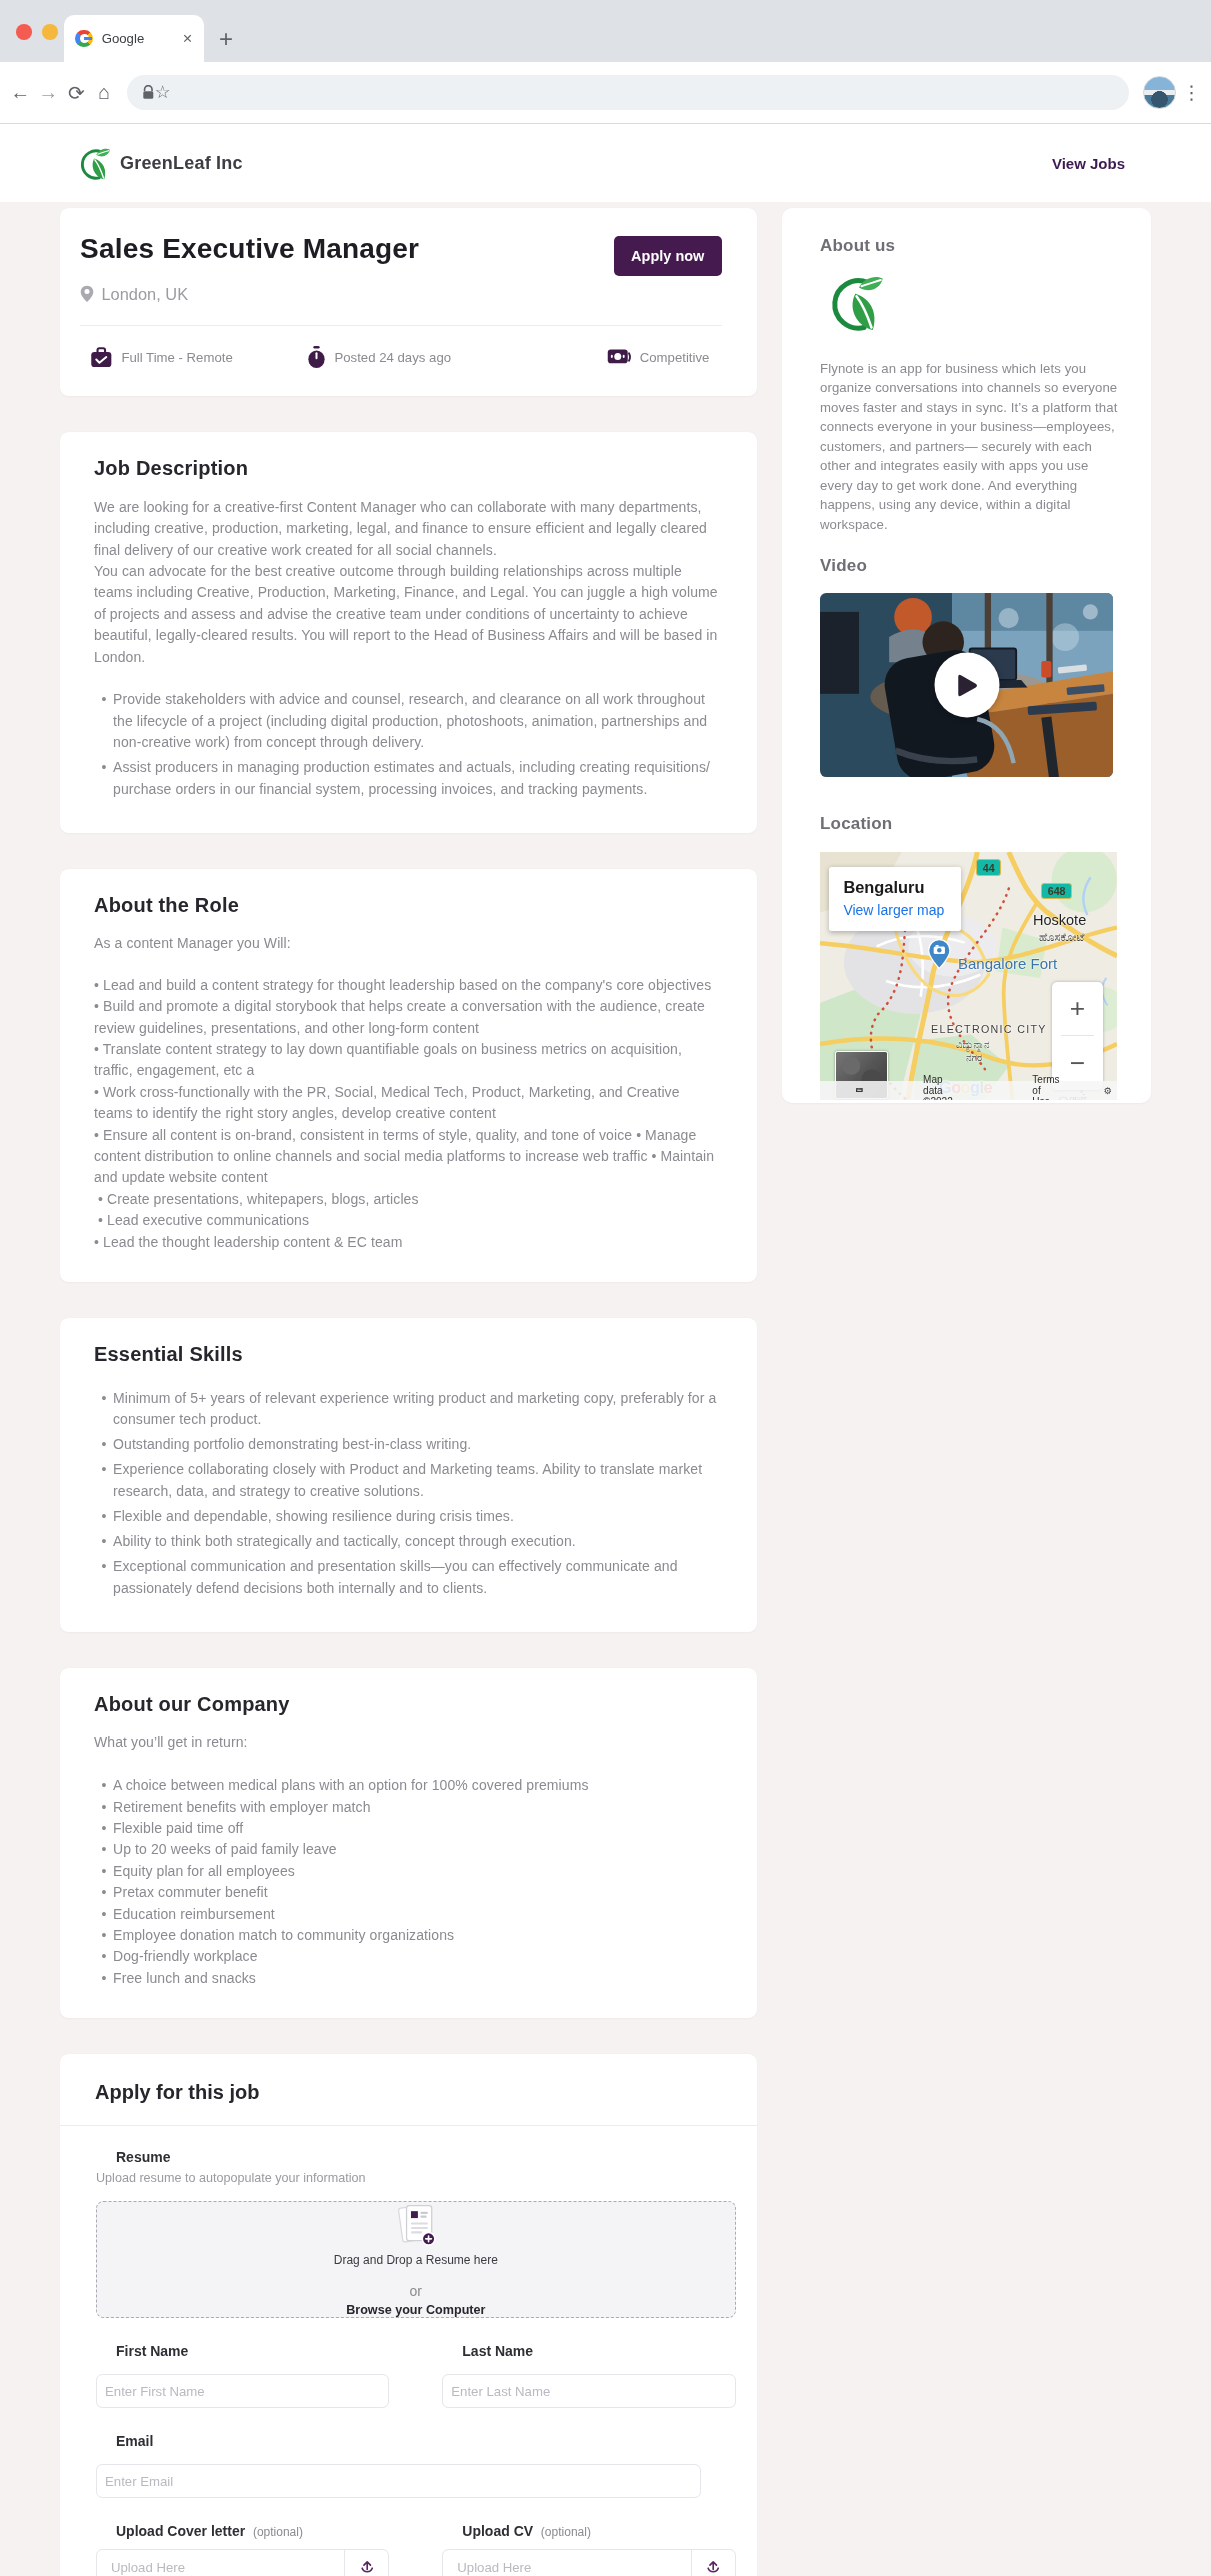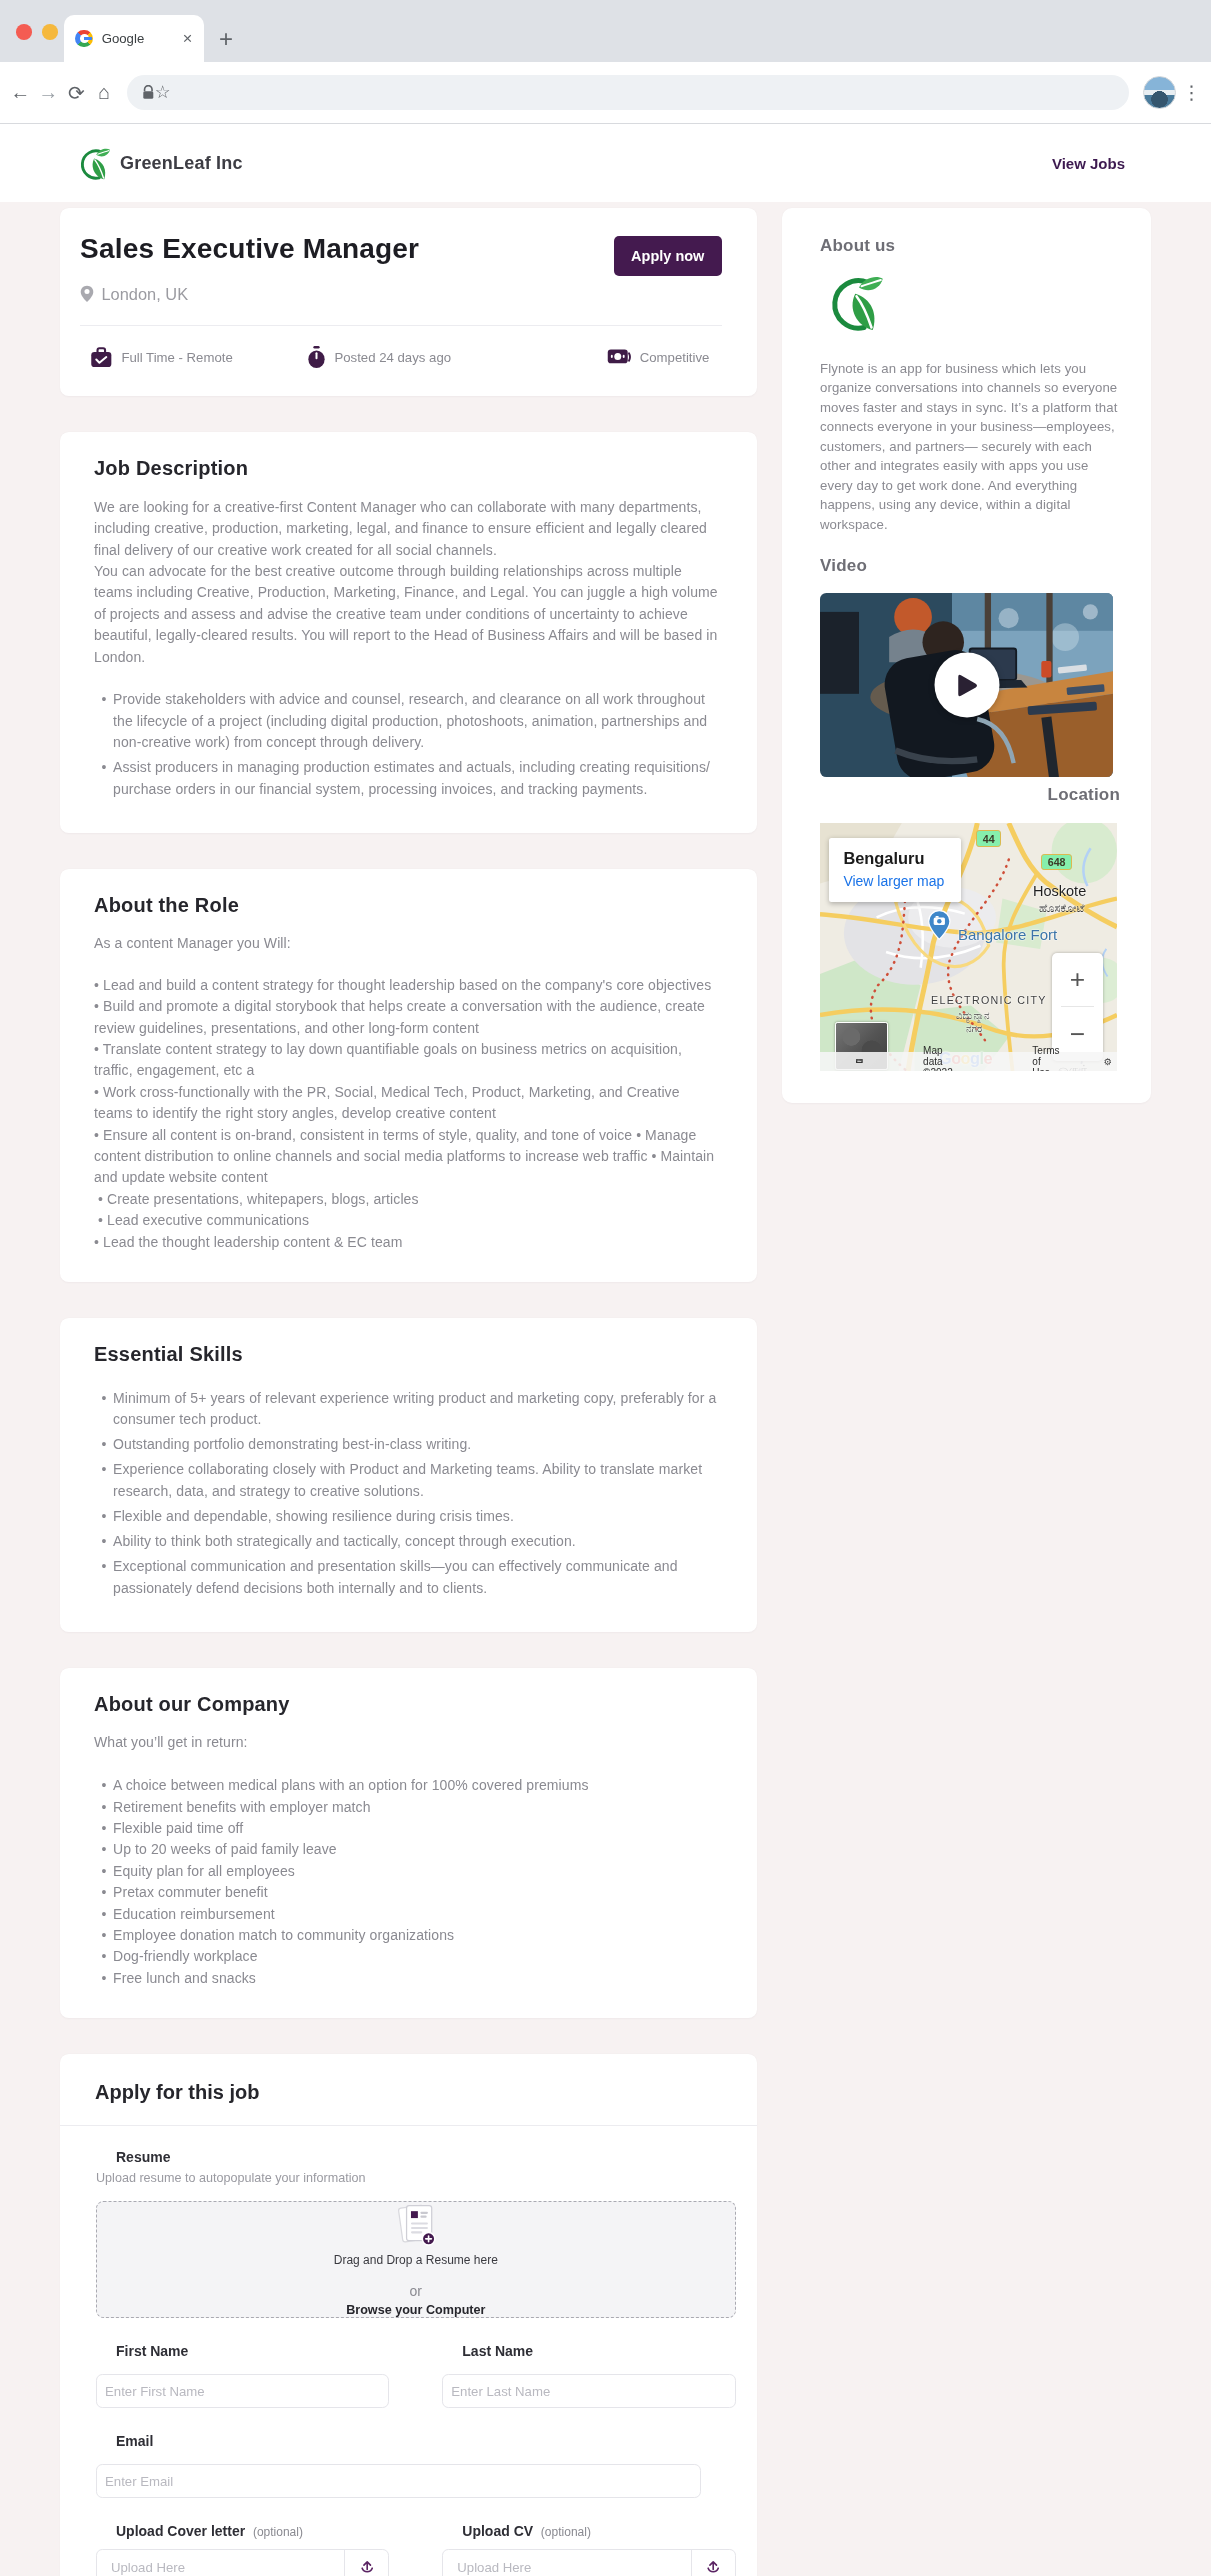--- a/index.html
+++ b/index.html
@@ -91,28 +91,28 @@
   .useg { width:44px; border-left:1.3px solid #e5e5ea; display:flex; align-items:center; justify-content:center; }
 
   
   .sidecard { width:369px; flex:0 0 auto; background:#fff; border-radius:10px; padding:28px 31px 0 38px; height:895px; overflow:hidden; box-shadow:0 0.6px 1.9px rgba(40,30,60,.04); }
   h3.side { font-size:17px; color:#6e6e75; font-weight:600; letter-spacing:0.2px; }
   .sideleaf { margin-top:14px; }
   .sidetext { margin-top:21.4px; font-size:13.2px; line-height:19.5px; color:#8a8a91; letter-spacing:0.1px; }
   .videohead { margin-top:21.4px; }
   .videothumb { position:relative; margin-top:17.6px; width:293px; height:184px; border-radius:6.3px; overflow:hidden; cursor:pointer; }
   .playbtn { position:absolute; left:50%; top:50%; transform:translate(-50%,-50%); width:65px; height:65px; background:#fff; border-radius:50%; display:flex; align-items:center; justify-content:center; box-shadow:0 1.3px 6.3px rgba(0,0,0,.25); }
-  .lochead { margin-top:8px;text-align:right; }
+  .lochead { margin-top:37px; }
 
   
   .map { position:relative; margin-top:17.6px; width:297px; height:248px; overflow:hidden; background:#efece3; }
   .mapinfocard { position:absolute; left:9.4px; top:15px; background:#fff; border-radius:2.5px; box-shadow:0 1.3px 5px rgba(0,0,0,.25); padding:11.3px 16.4px 12.6px 14px; }
   .mi-title { font-size:16.4px; font-weight:bold; color:#1b1b1b; font-family:"Liberation Sans",sans-serif; }
   .mi-link { font-size:14px; color:#1a73e8; margin-top:5px; cursor:pointer; }
-  .routebadge { position:absolute; background:#86efac; border:0.6px solid #dcb94e; border-radius:3.1px; font-size:10.7px; font-weight:bold; color:#3c3c28; padding:1.3px 5.7px; }
+  .routebadge { position:absolute; background:#14b8a6; border:0.6px solid #dcb94e; border-radius:3.1px; font-size:10.7px; font-weight:bold; color:#3c3c28; padding:1.3px 5.7px; }
   .maplabel { position:absolute; color:#1f1f1f; text-shadow:0 0 1.9px #fff,0 0 1.9px #fff; white-space:nowrap; }
   .lbl-hoskote { left:213px; top:60px; font-size:14.5px; }
   .lbl-hoskote-kn { left:219px; top:79px; font-size:11.3px; color:#3a3a3a; }
   .lbl-fort { left:138px; top:103px; font-size:15px; color:#3b74a8; }
   .lbl-ecity { left:111px; top:171px; font-size:10.7px; letter-spacing:1.3px; color:#3e3e3e; }
   .lbl-ecity-kn1 { left:136px; top:187px; font-size:10px; color:#4a4a4a; }
   .lbl-ecity-kn2 { left:146px; top:200px; font-size:10px; color:#4a4a4a; }
   .lbl-hosur { left:231px; top:219px; font-size:17.6px; color:#1b1b1b; }
   .lbl-hosur-ta { left:238px; top:240px; font-size:12.6px; }
   .glogo { position:absolute; left:119px; top:226px; font-size:16.4px; font-weight:bold; letter-spacing:-0.6px; text-shadow:0 0 1.9px #fff,0 0 2.5px #fff; }

